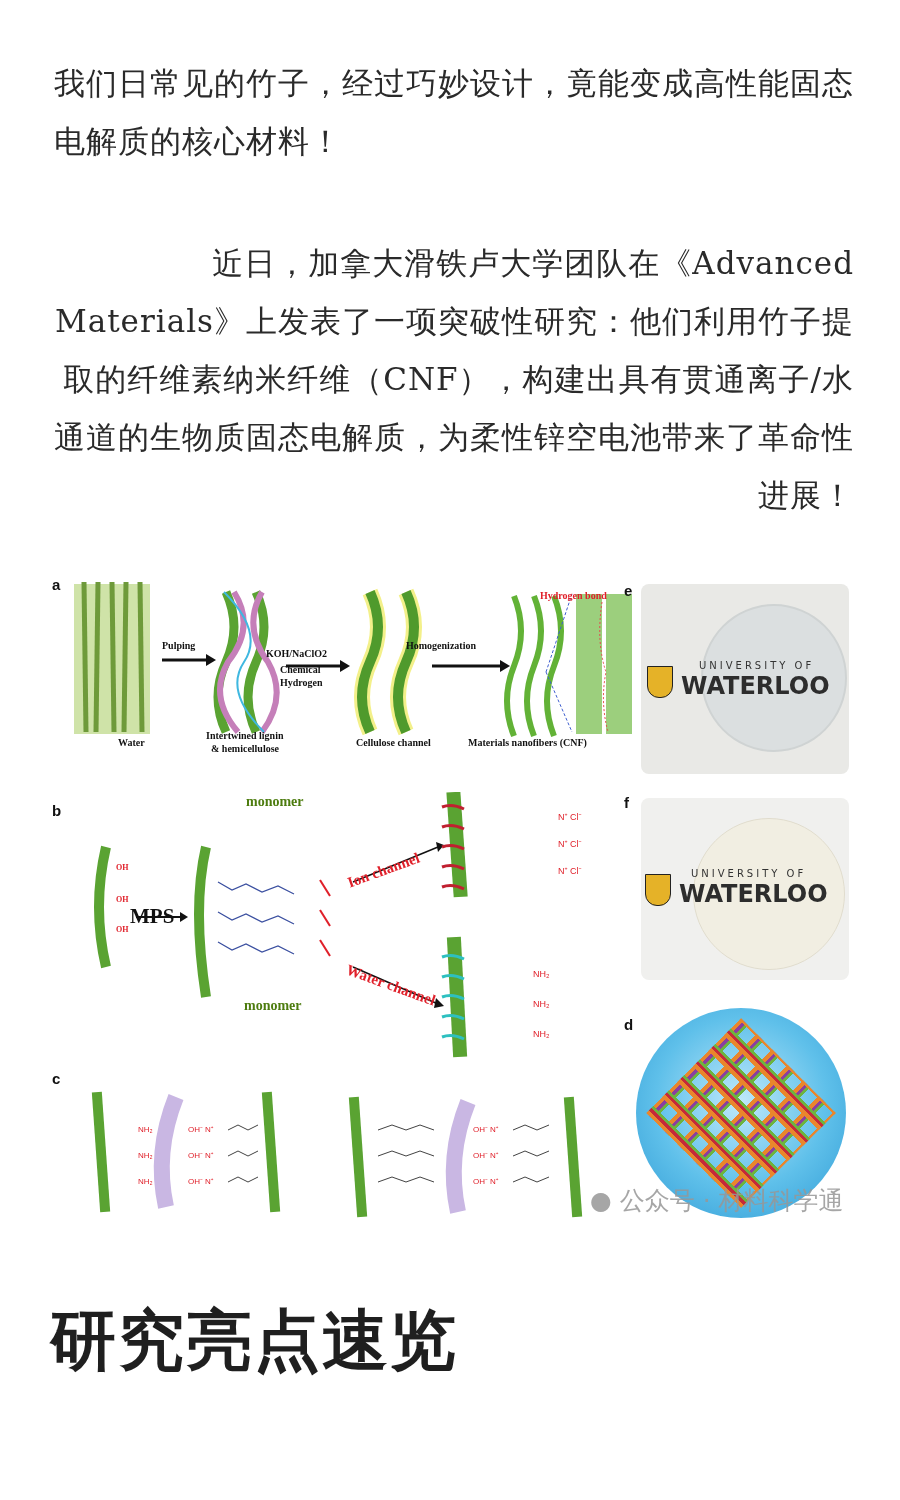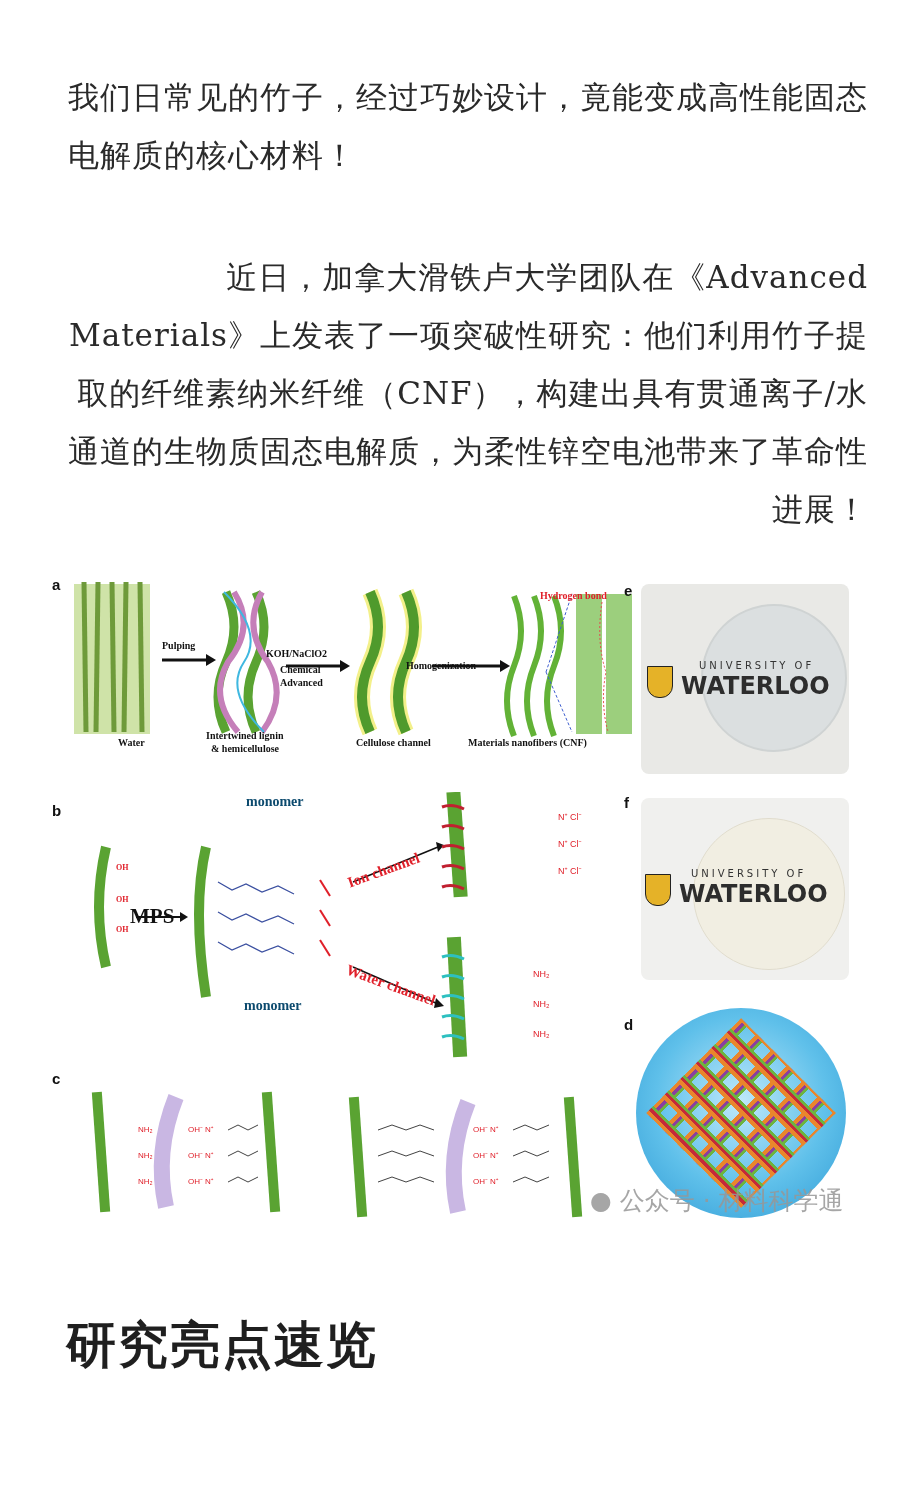--- a/index.html
+++ b/index.html
@@ -1,33 +1,33 @@
 <!DOCTYPE html>
 <html><head>
 <meta charset="utf-8">
 <style>
   html, body { margin:0; padding:0; background:#ffffff; }
   body { width:900px; height:1500px; overflow:hidden; position:relative;
          font-family:"DejaVu Serif","Liberation Serif",serif; color:#222; }
   .para { position:absolute; left:52px; width:800px; font-size:31px; line-height:58px;
-          letter-spacing:1px; color:#2a2a2a; margin:16px; }
+          letter-spacing:1px; color:#2a2a2a; margin:2px; }
   #p1 { top:52px; }
   #p2 { top:232px;text-align:right; }
   .figure { position:absolute; left:48px; top:572px; width:810px; height:665px; }
   .panel-label { position:absolute; font-family:"Liberation Sans","DejaVu Sans",sans-serif;
                  font-weight:bold; font-size:15px; color:#111; }
   .fig-text { position:absolute; font-family:"Liberation Serif","DejaVu Serif",serif;
               font-weight:bold; font-size:10px; color:#111; white-space:nowrap; }
-  .blue { color:#0c4a6e; font-size:14px; }
+  .blue { color:#4d7c0f; font-size:14px; }
   .red { color:#e0202a; }
   .photo { position:absolute; background:#e9e9e6; overflow:hidden;border-radius:8px; }
   .disc { position:absolute; border-radius:50%; }
   .wm { position:absolute; left:590px; top:1184px; font-family:"DejaVu Sans",sans-serif;
         font-size:25px; color:rgba(150,150,150,0.85); white-space:nowrap; }
-  h2.section { position:absolute; left:50px; top:1296px; margin:16px; font-size:50px;
+  h2.section { position:absolute; left:50px; top:1296px; margin:0; font-size:66px;
                font-weight:bold; letter-spacing:2px; color:#1f1f1f;
                font-family:"DejaVu Serif","Liberation Serif",serif; }
 </style>
 </head>
 <body>
 
 <p class="para" id="p1">我们日常见的竹子，经过巧妙设计，竟能变成高性能固态电解质的核心材料！</p>
 <p class="para" id="p2">近日，加拿大滑铁卢大学团队在《Advanced Materials》上发表了一项突破性研究：他们利用竹子提取的纤维素纳米纤维（CNF），构建出具有贯通离子/水通道的生物质固态电解质，为柔性锌空电池带来了革命性进展！</p>
 
 <div class="figure">
@@ -76,22 +76,22 @@
     <line x1="472" y1="90" x2="498" y2="12" stroke="#3f5fd0" stroke-dasharray="3,2"></line>
     <line x1="472" y1="90" x2="498" y2="150" stroke="#3f5fd0" stroke-dasharray="3,2"></line>
     <rect x="502" y="12" width="26" height="140" fill="#9ccf7d"></rect>
     <rect x="532" y="12" width="26" height="140" fill="#9ccf7d"></rect>
     <path d="M528,20 q-6,40 4,70 q-6,30 2,60" stroke="#e34b4b" stroke-dasharray="2,2" fill="none"></path>
   </svg>
   <span class="fig-text red" style="left:492px;top:18px">Hydrogen bond</span>
   <span class="fig-text" style="left:114px;top:68px">Pulping</span>
   <span class="fig-text" style="left:218px;top:76px">KOH/NaClO2</span>
   <span class="fig-text" style="left:232px;top:92px">Chemical</span>
-  <span class="fig-text" style="left:232px;top:105px">Advanced</span>
-  <span class="fig-text" style="left:358px;top:88px">Homogenization</span>
+  <span class="fig-text" style="left:232px;top:105px">Hydrogen</span>
+  <span class="fig-text" style="left:358px;top:68px">Homogenization</span>
   <span class="fig-text" style="left:70px;top:165px">Water</span>
   <span class="fig-text" style="left:158px;top:158px">Intertwined lignin</span>
   <span class="fig-text" style="left:163px;top:171px">&amp; hemicellulose</span>
   <span class="fig-text" style="left:308px;top:165px">Cellulose channel</span>
   <span class="fig-text" style="left:420px;top:165px">Materials nanofibers (CNF)</span>
 
   <span class="panel-label" style="left:4px;top:230px">b</span>
   <svg style="position:absolute;left:40px;top:220px" width="520" height="270">
     <path d="M18,55 q-14,60 0,120" stroke="#5aa332" stroke-width="10" fill="none"></path>
     <g fill="#e0202a" font-size="8" font-family="Liberation Serif,serif" font-weight="bold">

